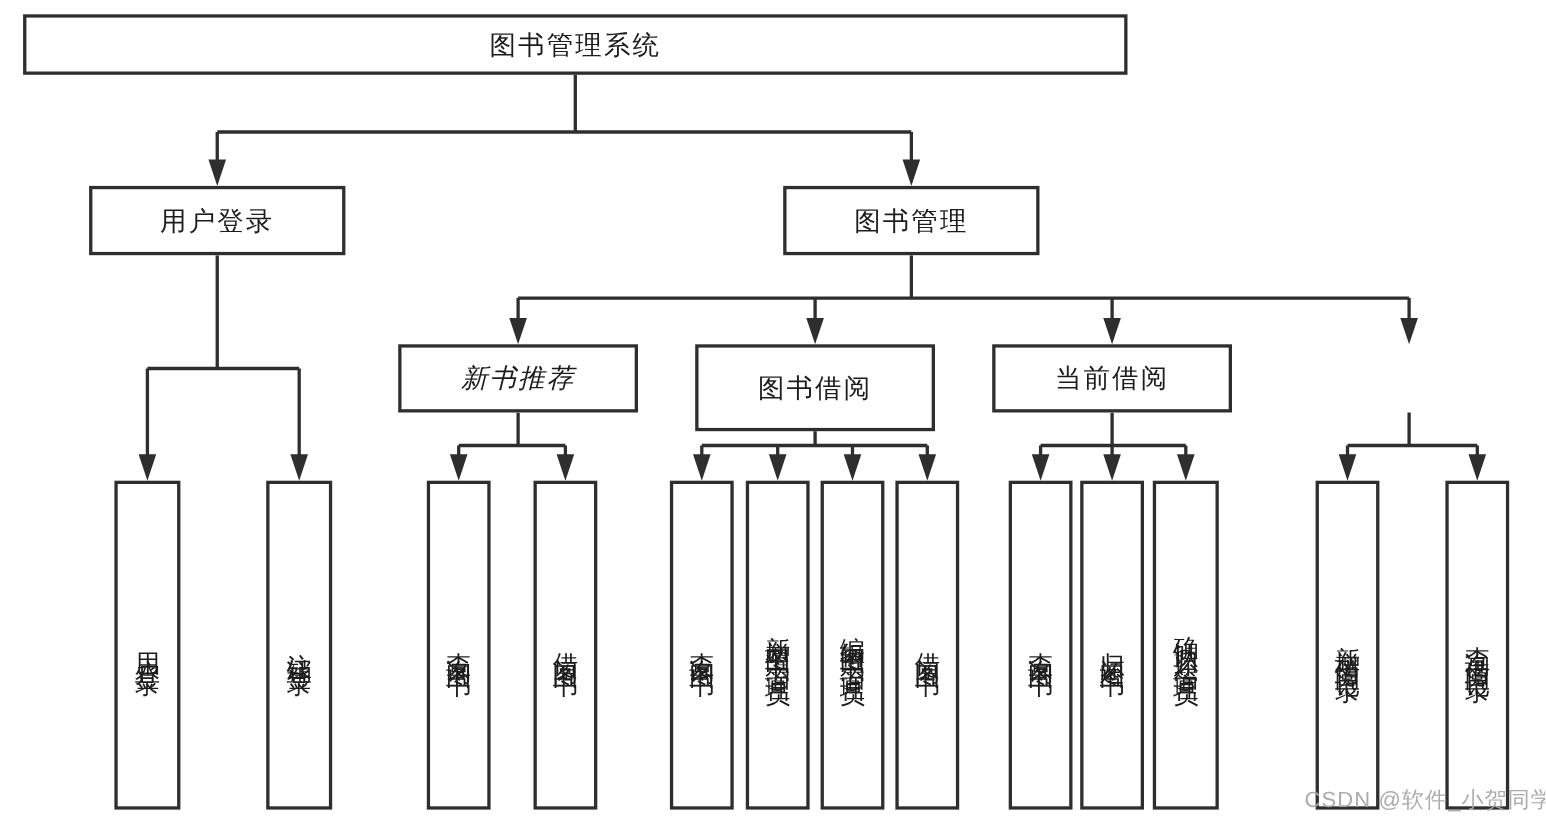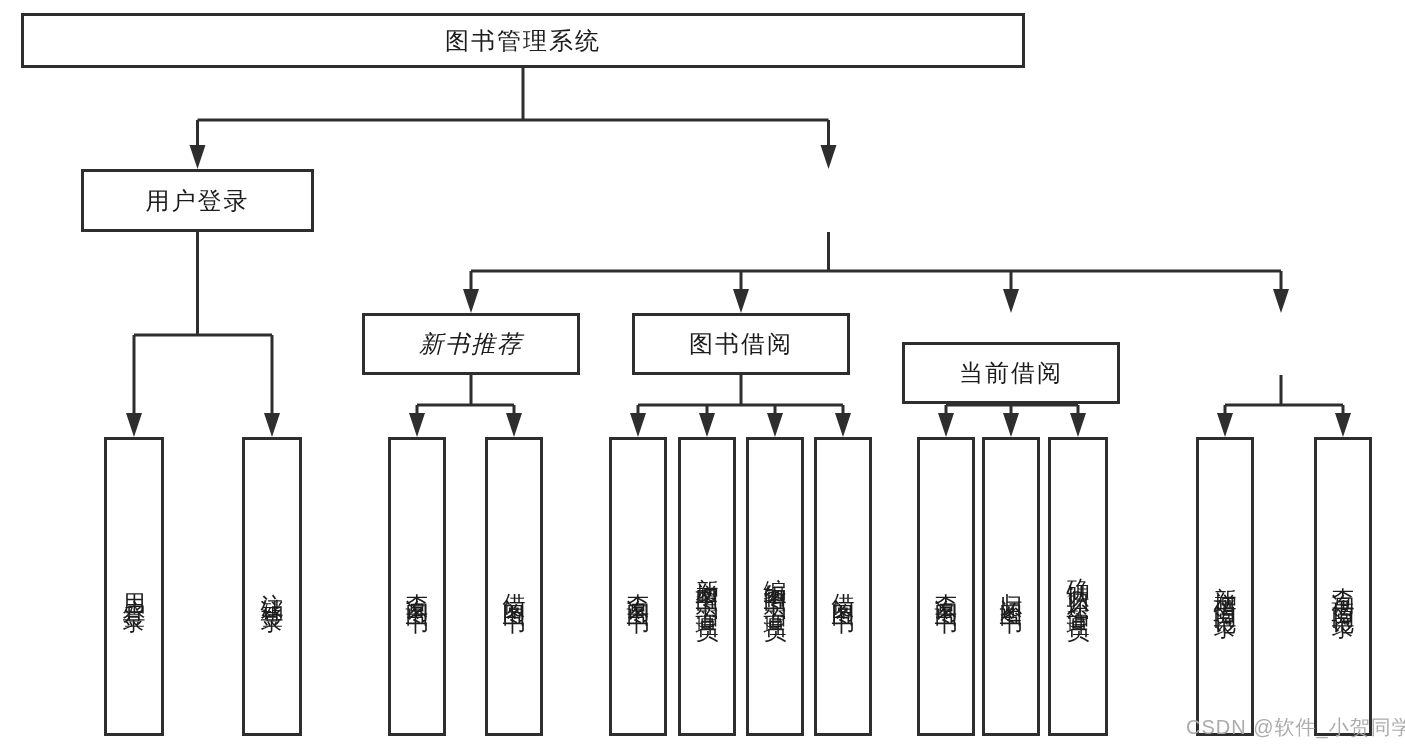--- a/index.html
+++ b/index.html
@@ -90,28 +90,31 @@
     <polygon points="1335,413 1351,413 1343,437" fill="#2e2e2e" stroke="none"></polygon>
   </svg>
 
   <div class="box h" style="left:21px; top:13px; width:1004px; height:55px;">
     <span>图书管理系统</span>
   </div>
 
   <div class="box h" style="left:81px; top:169px; width:233px; height:63px;">
     <span>用户登录</span>
   </div>
+  <div class="box h" style="left:712px; top:169px; width:233px; height:63px;">
+    <span>图书管理</span>
+  </div>
 
   <div class="box h" style="left:362px; top:313px; width:218px; height:62px;font-style:italic;">
     <span>新书推荐</span>
   </div>
-  <div class="box h" style="left:632px; top:313px; width:218px; height:62px;">
+  <div class="box h" style="left:632px; top:313px; width:218px; height:79px;">
     <span>图书借阅</span>
   </div>
-  <div class="box h" style="left:902px; top:313px; width:218px; height:62px;margin-top:29px;">
+  <div class="box h" style="left:902px; top:313px; width:218px; height:62px;">
     <span>当前借阅</span>
   </div>
 
   <div class="box v" style="left:104px; width:60px;">
     <span>用户登录</span>
   </div>
   <div class="box v" style="left:242px; width:60px;">
     <span>注销登录</span>
   </div>
 

